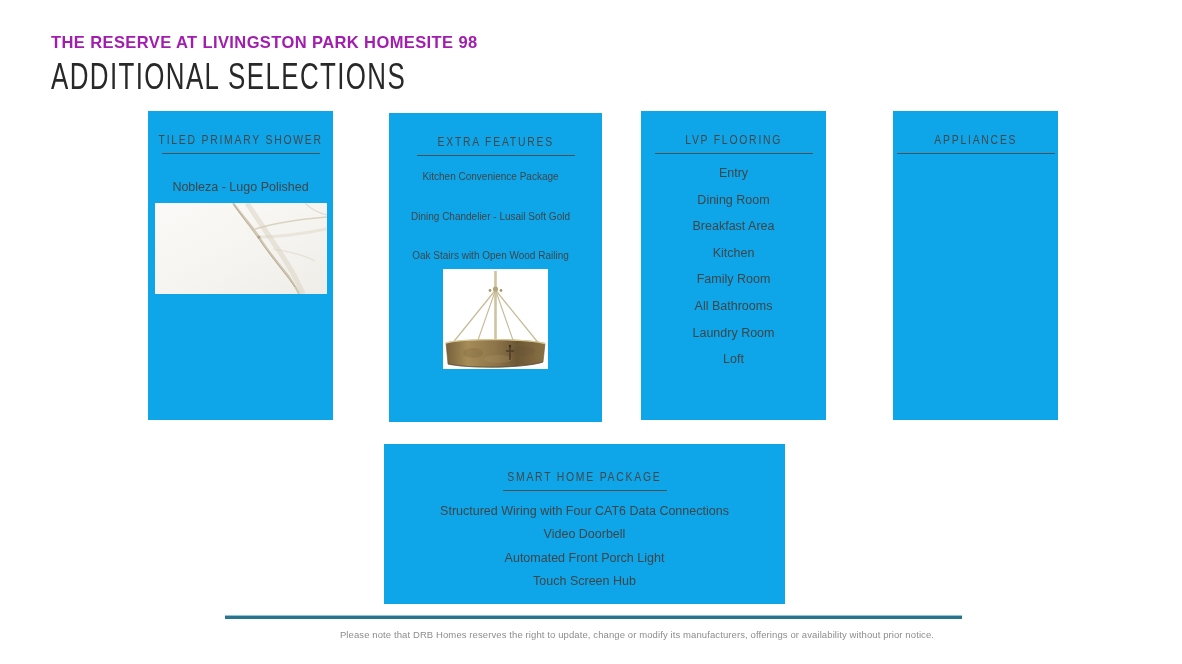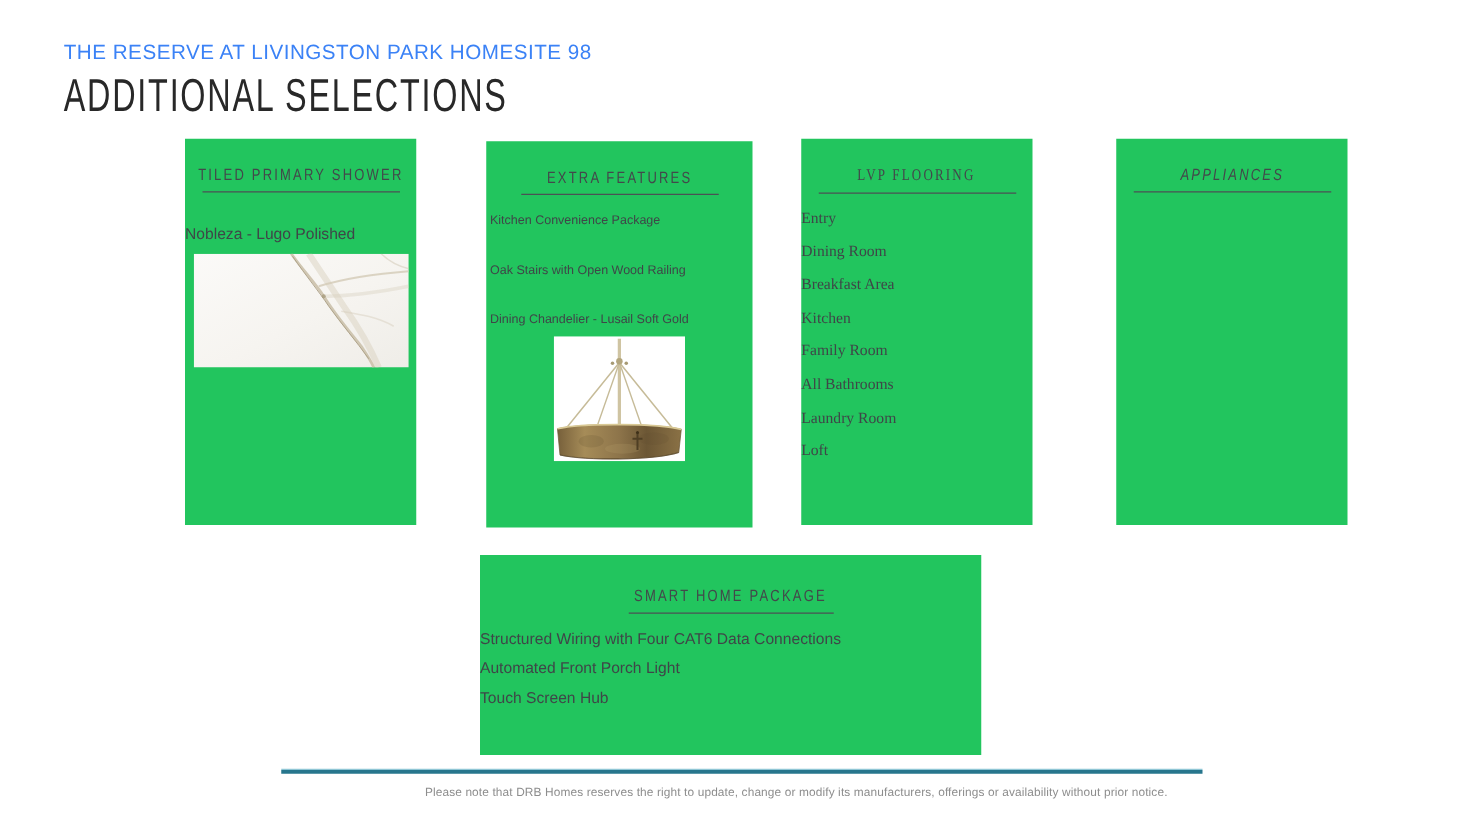--- a/index.html
+++ b/index.html
@@ -3,35 +3,35 @@
 <meta charset="utf-8">
 <style>
   html,body{margin:0;padding:0;background:#ffffff;}
   .slide{
     position:relative;width:1182px;height:664px;background:#ffffff;overflow:hidden;
     font-family:"Liberation Sans",sans-serif;
   }
   
   .header{position:absolute;left:51px;top:33px;}
   .subtitle{
-    color:#3b82f6;font-size:16.5px;font-weight:400;letter-spacing:0.4px;
+    color:#a21caf;font-size:16.5px;font-weight:700;letter-spacing:0.4px;
   }
   .big-title{
     margin-top:4px;color:#282828;font-size:37px;font-weight:400;
     letter-spacing:2px;white-space:nowrap;
     transform:scaleX(0.70);transform-origin:left center;
   }
   
   .panel{
-    position:absolute;background:#22c55e;color:#3F4648;
+    position:absolute;background:#0ea5e9;color:#3F4648;text-align:center;
   }
   .p1{left:148px;top:111px;width:185px;height:309px;}
   .p2{left:389px;top:113px;width:213px;height:309px;}
-  .p3{left:641px;top:111px;width:185px;height:309px;font-family:Liberation Serif, serif;}
-  .p4{left:893px;top:111px;width:185px;height:309px;font-style:italic;}
+  .p3{left:641px;top:111px;width:185px;height:309px;}
+  .p4{left:893px;top:111px;width:165px;height:309px;}
   .p5{left:384px;top:444px;width:401px;height:160px;}
   .panel-head{padding-top:21px;display:flex;justify-content:center;}
   .p5 .panel-head{padding-top:25px;}
   .panel-title{
     display:inline-block;color:#43484B;font-size:13px;font-weight:400;
     letter-spacing:2.2px;white-space:nowrap;transform:scaleX(0.8);
   }
   .divider{width:158px;margin:6px auto 0;border-bottom:1.5px solid #4B5154;}
   .p5 .divider{width:164px;}
   .list-shower{padding-top:24px;font-size:12.5px;line-height:18px;}
@@ -91,22 +91,22 @@
     </svg>
   </div>
 
   <div class="panel p2">
     <div class="panel-head">
       <span class="panel-title">EXTRA FEATURES</span>
     </div>
     <div class="divider"></div>
     <div class="list-extra">
         <div class="list-item">Kitchen Convenience Package</div>
+        <div class="list-item">Dining Chandelier - Lusail Soft Gold</div>
         <div class="list-item">Oak Stairs with Open Wood Railing</div>
-        <div class="list-item">Dining Chandelier - Lusail Soft Gold</div>
       </div>
     <svg class="chandelier" viewBox="0 0 105 100" xmlns="http://www.w3.org/2000/svg">
       <defs>
         <linearGradient id="gold" x1="0" y1="0" x2="1" y2="0">
           <stop offset="0" stop-color="#77603b"></stop>
           <stop offset="0.22" stop-color="#a68c58"></stop>
           <stop offset="0.5" stop-color="#8d744a"></stop>
           <stop offset="0.72" stop-color="#6c5735"></stop>
           <stop offset="1" stop-color="#8a7145"></stop>
         </linearGradient>
@@ -156,20 +156,21 @@
     <div class="divider"></div>
   </div>
 
   <div class="panel p5">
     <div class="panel-head">
       <span class="panel-title">SMART HOME PACKAGE</span>
     </div>
     <div class="divider"></div>
     <div class="list-smart">
         <div class="list-item">Structured Wiring with Four CAT6 Data Connections</div>
+        <div class="list-item">Video Doorbell</div>
         <div class="list-item">Automated Front Porch Light</div>
         <div class="list-item">Touch Screen Hub</div>
       </div>
   </div>
 
   <div class="teal-rule"></div>
   <div class="footnote">Please note that DRB Homes reserves the right to update, change or modify its manufacturers, offerings or availability without prior notice.</div>
 
 </div>
 

